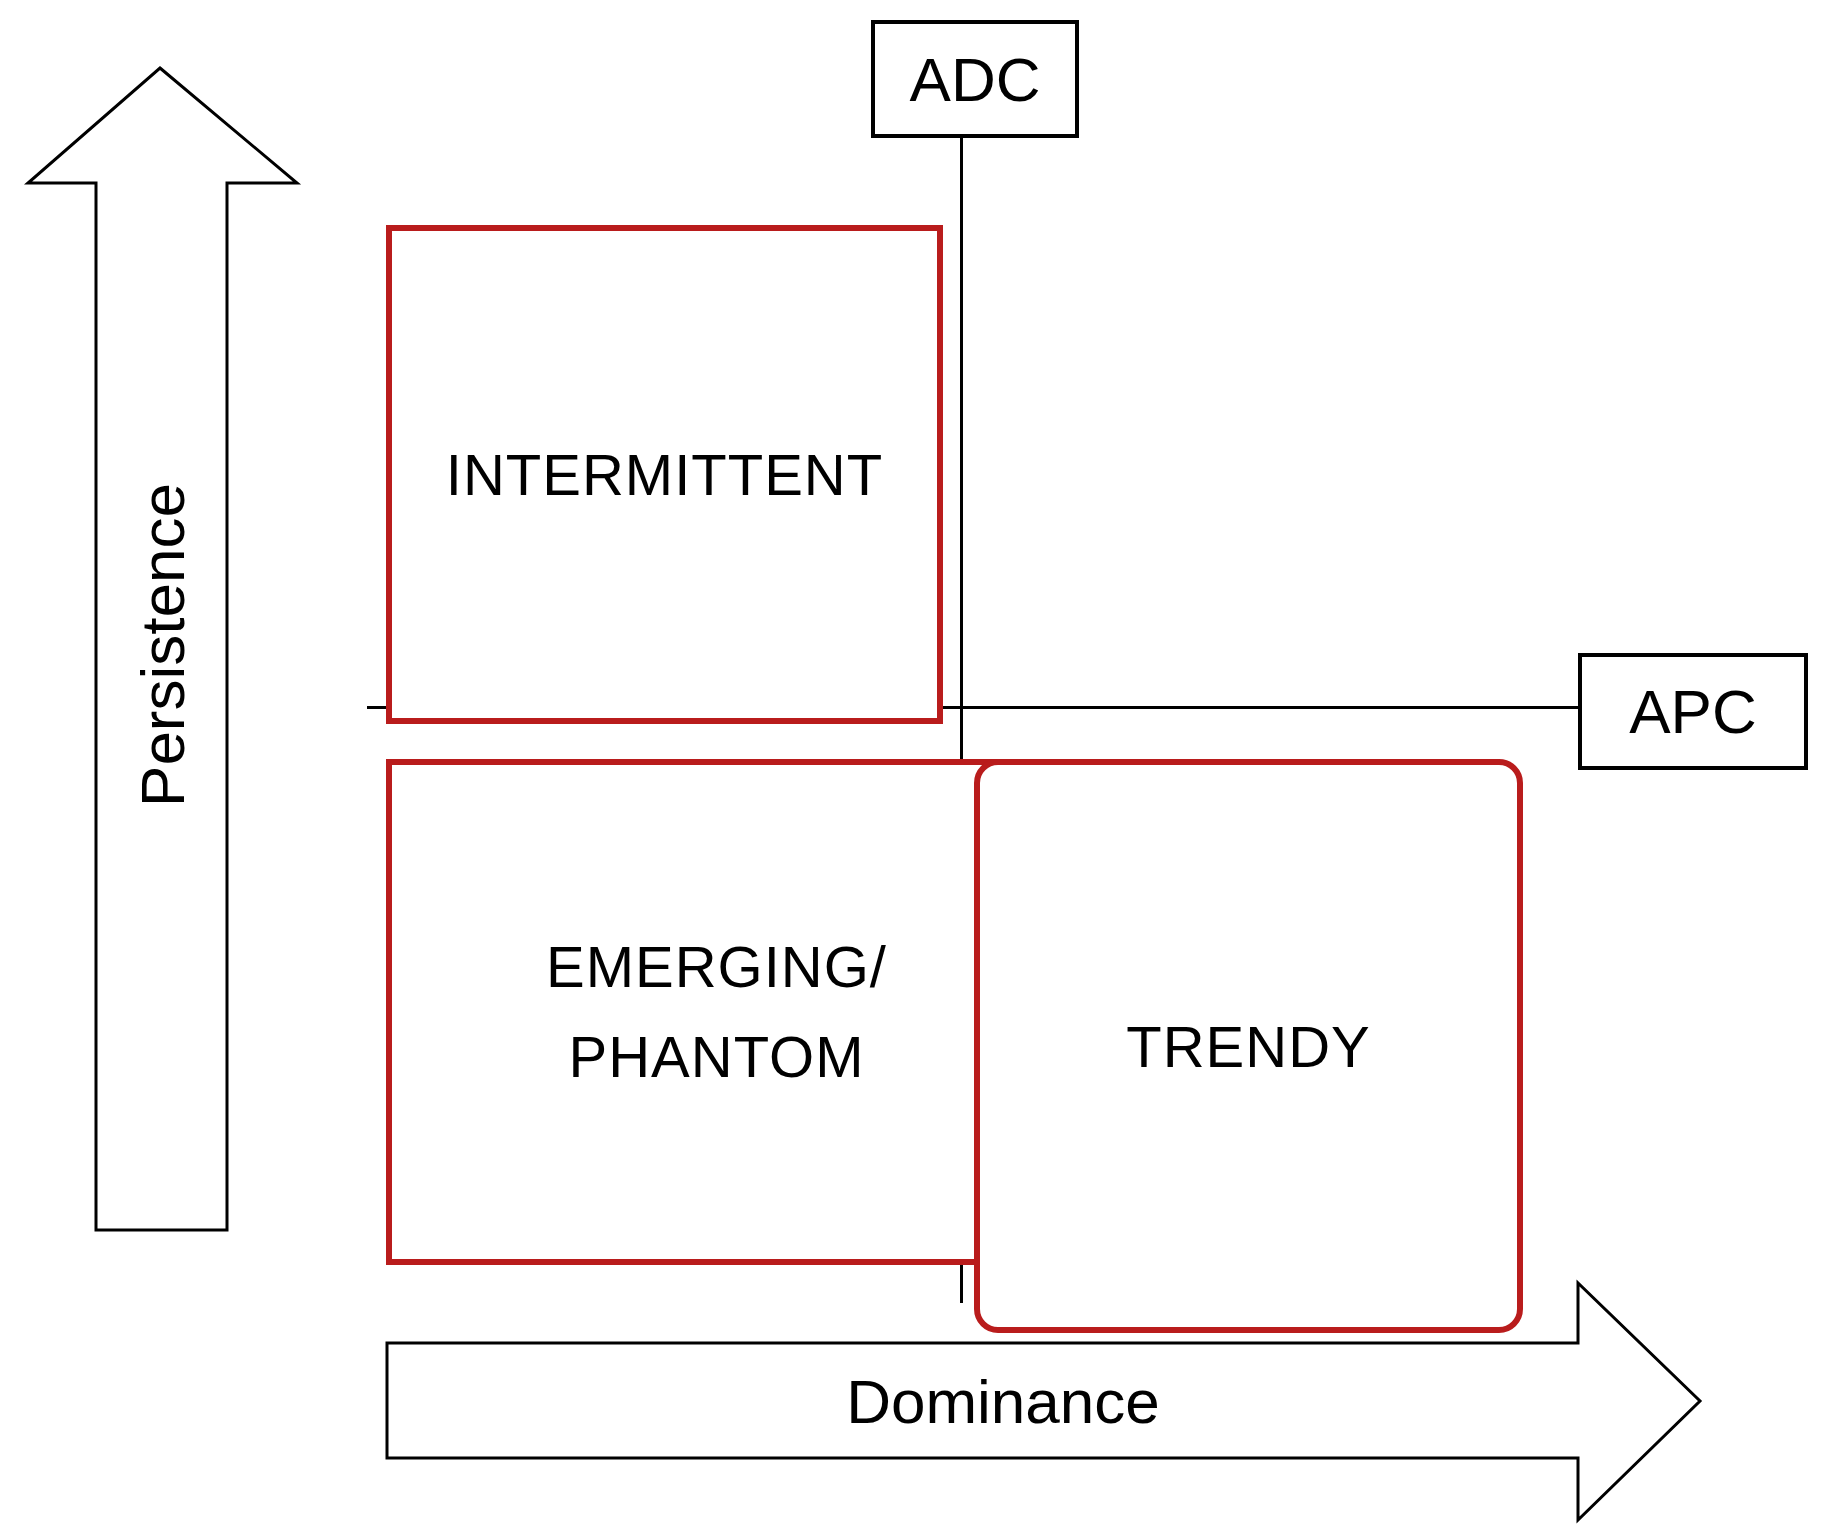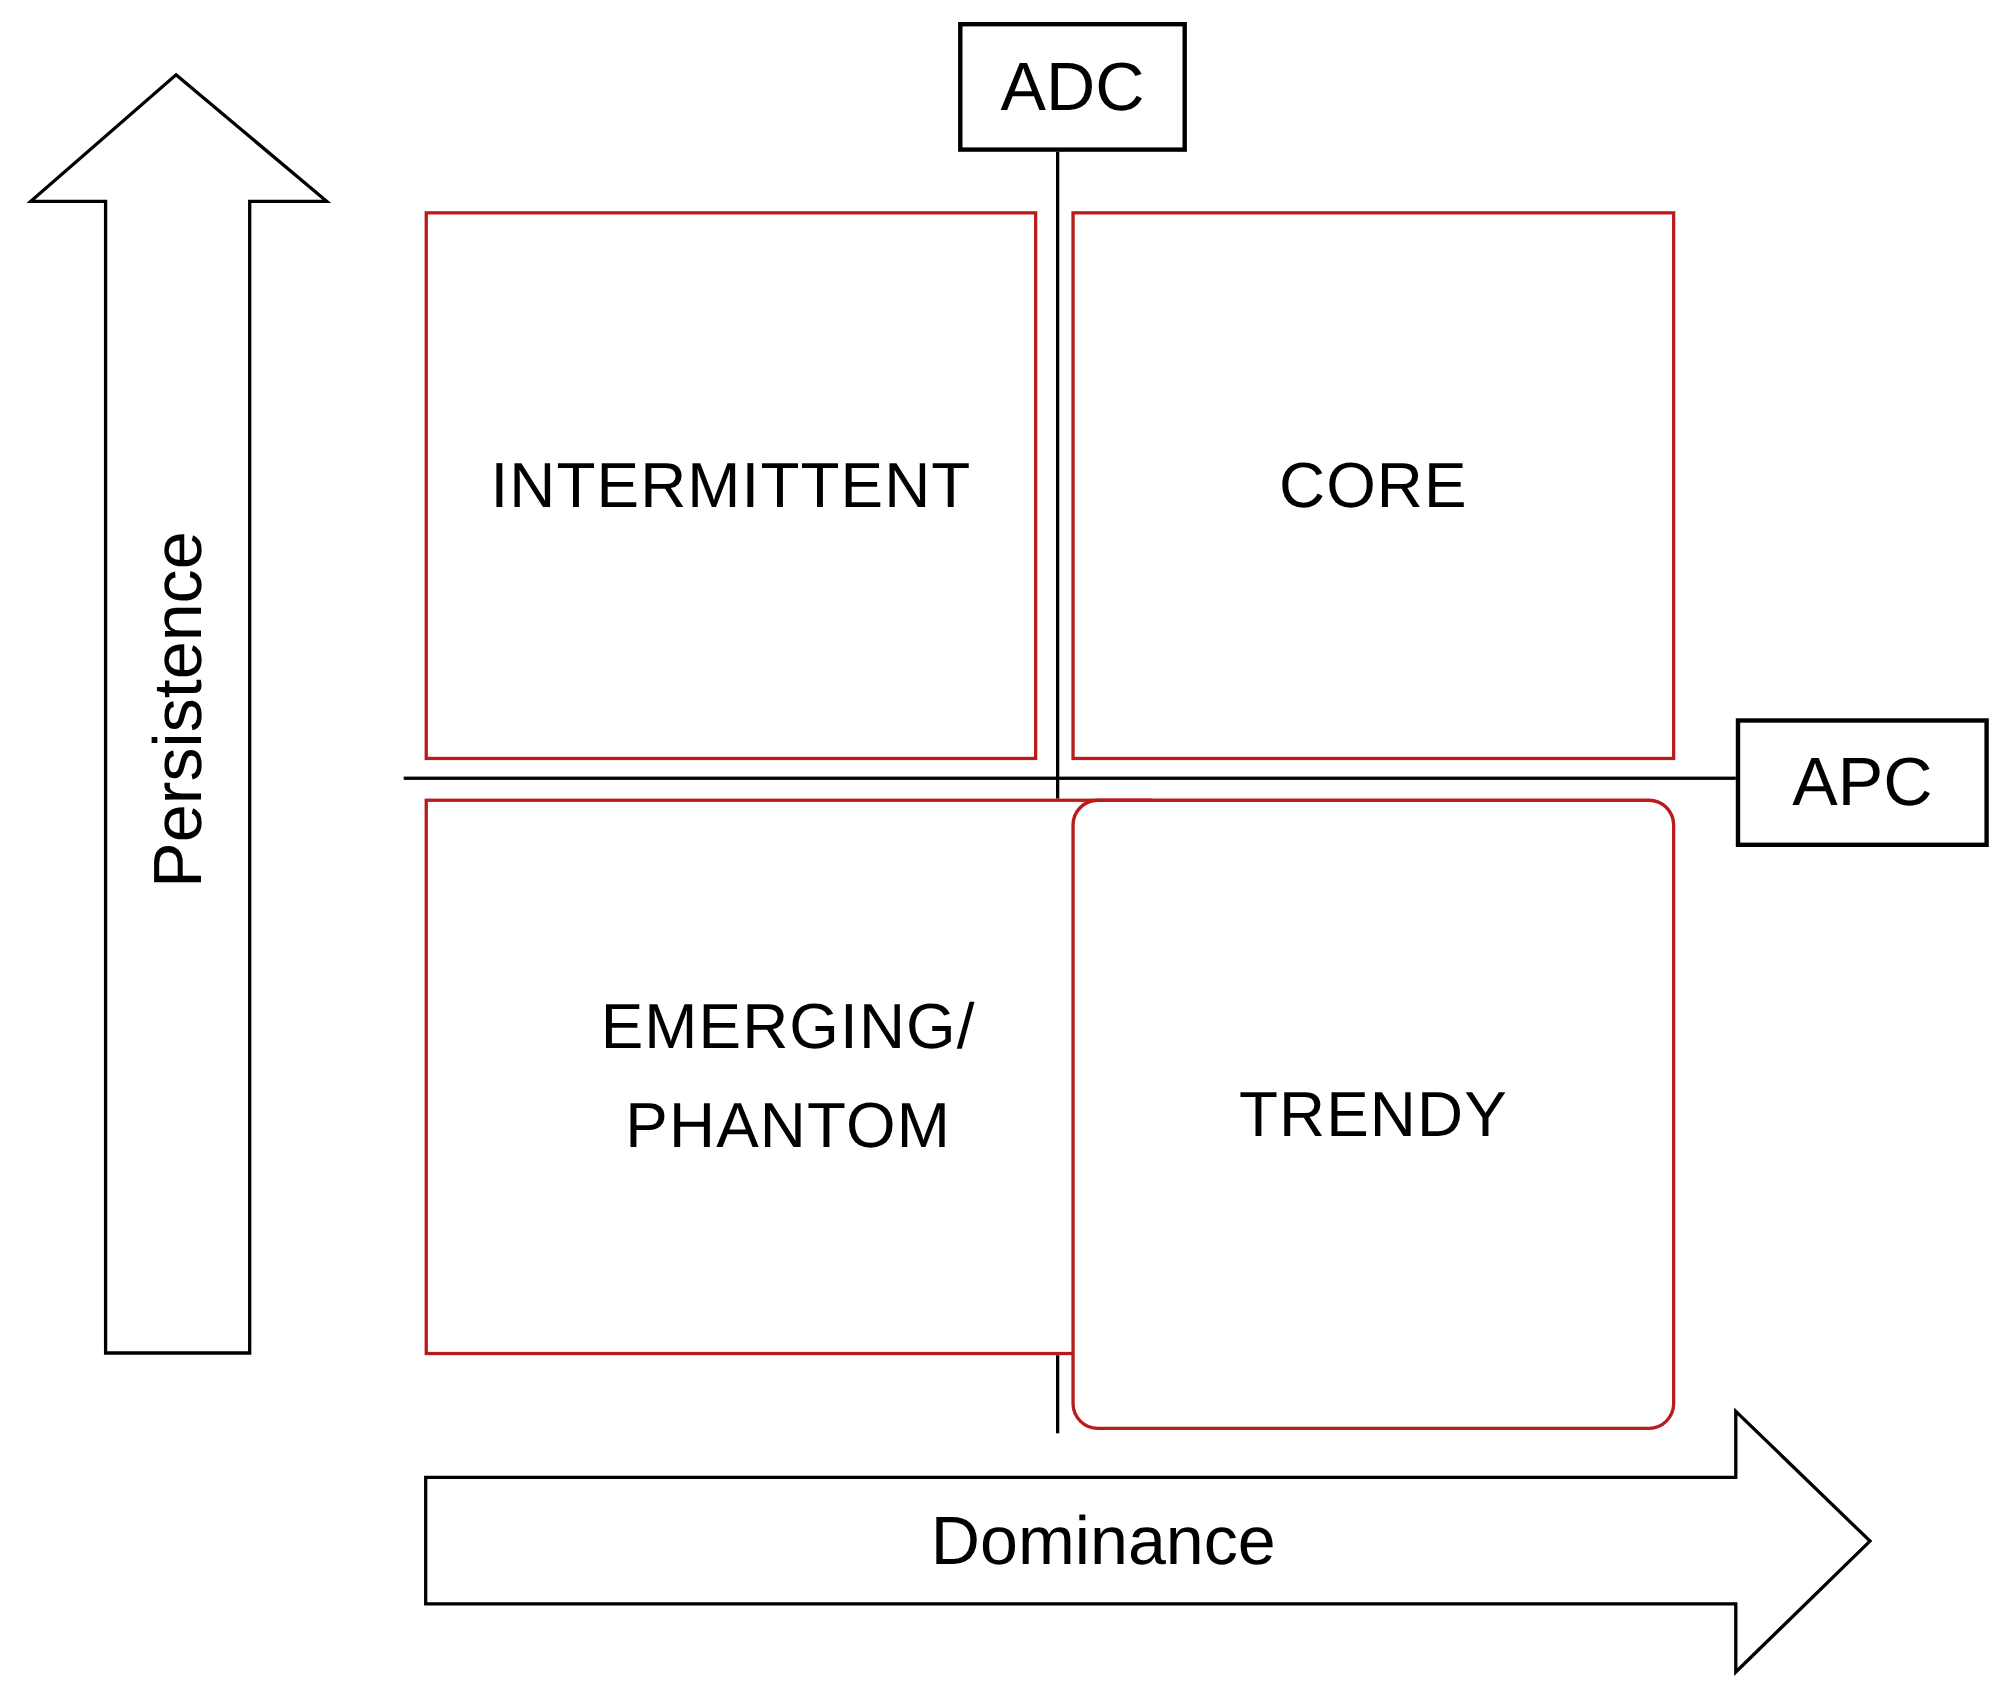--- a/index.html
+++ b/index.html
@@ -16,21 +16,21 @@
 
   .box {
     position: absolute;
     box-sizing: border-box;
     background: #ffffff;
     display: flex;
     align-items: center;
     justify-content: center;
     text-align: center;
   }
-  .quad { border: 3px solid #b91c1c; font-size: 58px; letter-spacing: 1px; }
+  .quad { border: 6px solid #b91c1c; font-size: 58px; letter-spacing: 1px; margin-top: 33px; }
   .label-box { border: 4px solid #000000; font-size: 62px; }
 
   #q-tl { left: 386px; top: 192px; width: 557px; height: 499px; }
   #q-tr { left: 974px; top: 192px; width: 549px; height: 499px; }
   #q-bl { left: 386px; top: 726px; width: 661px; height: 506px; }
   #q-br { left: 974px; top: 726px; width: 549px; height: 574px; border-radius: 24px; }
 
   #adc-box { left: 871px; top: 20px;  width: 208px; height: 118px; }
   #apc-box { left: 1578px; top: 653px; width: 230px; height: 117px; }
 
@@ -70,23 +70,20 @@
     <polygon points="387,1343 1578,1343 1578,1283 1700,1401 1578,1520 1578,1458 387,1458" fill="#ffffff" stroke="#000000" stroke-width="3" stroke-linejoin="miter"></polygon>
   </svg>
 
   <div class="vline"></div>
   <div class="hline"></div>
 
   <div class="box quad" id="q-tl">
     <span>INTERMITTENT</span>
   </div>
 
-  <div class="box quad" id="q-tr">
-    <span>CORE</span>
-  </div>
 
   <div class="box quad two-line" id="q-bl">
     <div>
       <span>EMERGING/</span>
       <span>PHANTOM</span>
     </div>
   </div>
 
   <div class="box quad" id="q-br">
     <span>TRENDY</span>

